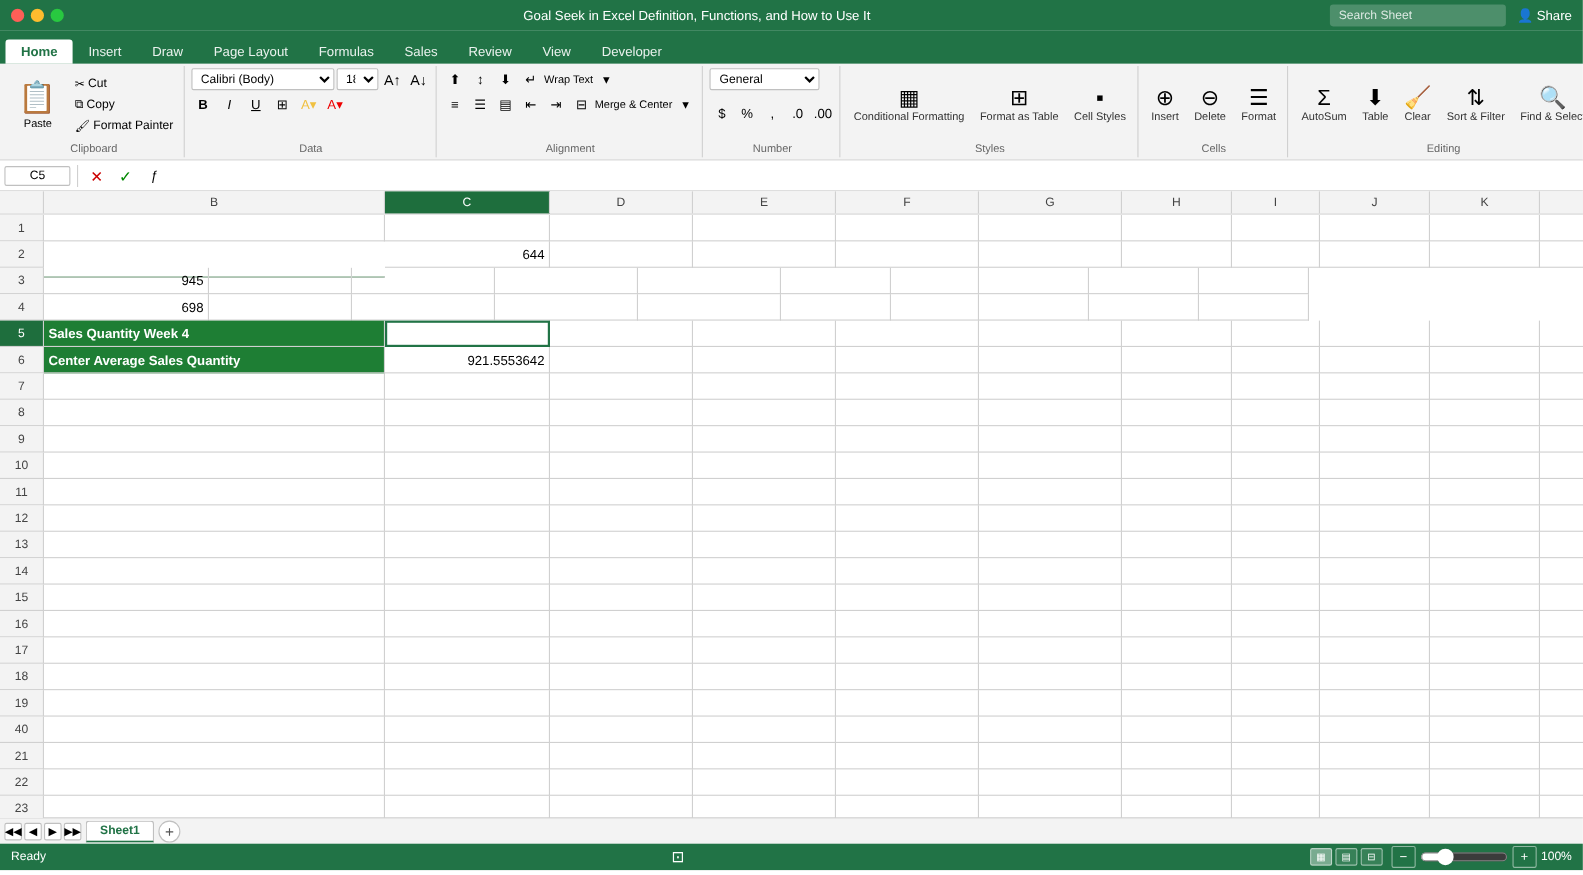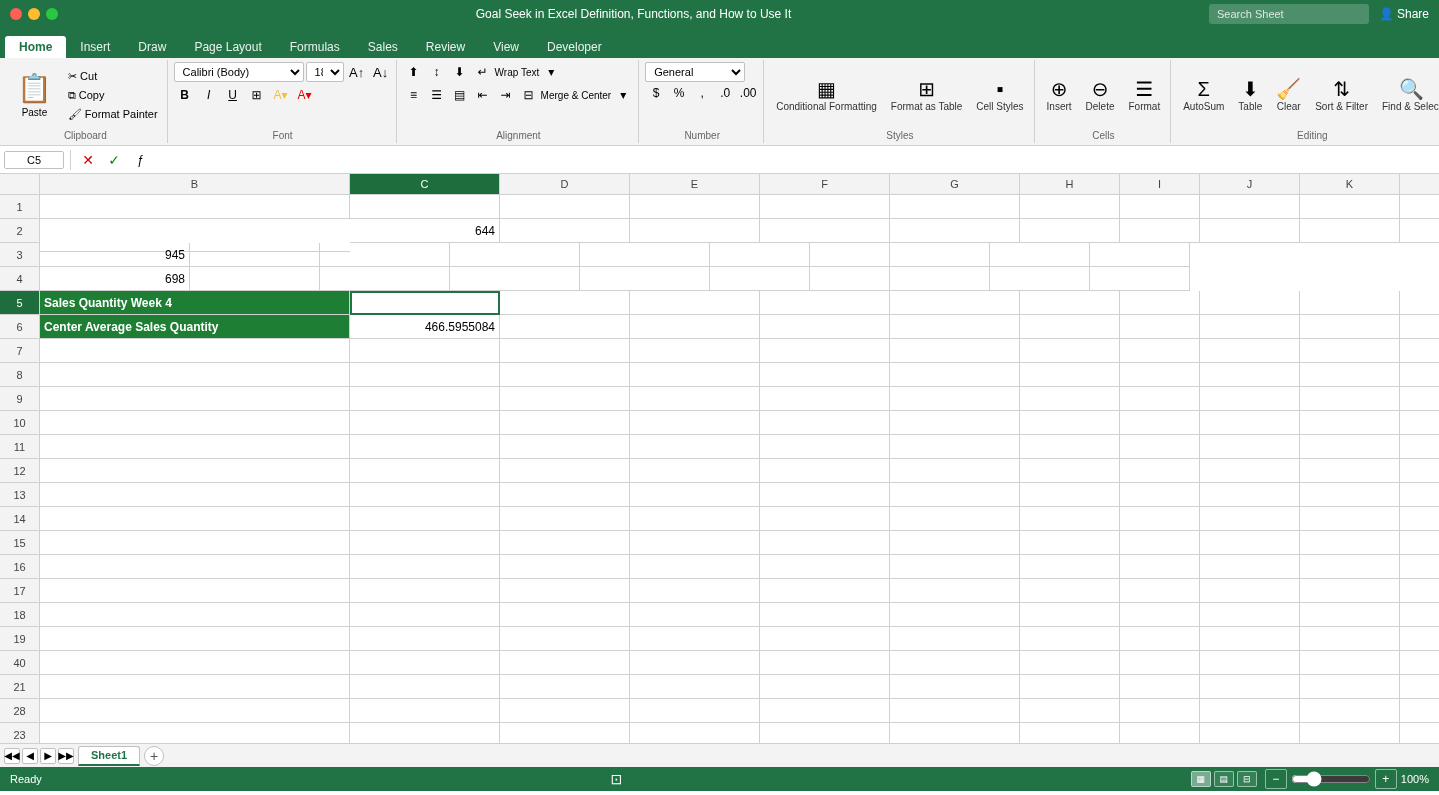--- a/index.html
+++ b/index.html
@@ -474,21 +474,21 @@
       </div>
       <div class="font-row2">
         <button class="small-icon-btn bold">B</button>
         <button class="small-icon-btn italic">I</button>
         <button class="small-icon-btn" style="text-decoration:underline;">U</button>
         <button class="small-icon-btn">⊞</button>
         <button class="small-icon-btn" style="color:#f0c040;">A▾</button>
         <button class="small-icon-btn" style="color:#e00;">A▾</button>
       </div>
     </div>
-    <span class="ribbon-group-label">Font</span>
+    <span class="ribbon-group-label">Data</span>
   </div>
 
   <div class="ribbon-group">
     <div class="ribbon-group-content" style="flex-direction:column;align-items:flex-start;gap:3px;">
       <div class="format-row">
         <button class="small-icon-btn">⬆</button>
         <button class="small-icon-btn">↕</button>
         <button class="small-icon-btn">⬇</button>
         <button class="small-icon-btn">↵</button>
         <span style="font-size:10px;white-space:nowrap;">Wrap Text</span>
@@ -502,21 +502,21 @@
         <button class="small-icon-btn">⇥</button>
         <button class="small-icon-btn">⊟</button>
         <span style="font-size:10px;white-space:nowrap;">Merge &amp; Center</span>
         <button class="small-icon-btn">▾</button>
       </div>
     </div>
     <span class="ribbon-group-label">Alignment</span>
   </div>
 
   <div class="ribbon-group">
-    <div class="ribbon-group-content" style="flex-direction:column;gap:1px;align-items:flex-start;">
+    <div class="ribbon-group-content" style="flex-direction:column;gap:11px;align-items:flex-start;">
       <select class="num-format-select">
         <option>General</option>
       </select>
       <div class="format-row">
         <button class="small-icon-btn">$</button>
         <button class="small-icon-btn">%</button>
         <button class="small-icon-btn">,</button>
         <button class="small-icon-btn">.0</button>
         <button class="small-icon-btn">.00</button>
       </div>
@@ -633,21 +633,21 @@
       <div class="row-header">12</div>
       <div class="row-header">13</div>
       <div class="row-header">14</div>
       <div class="row-header">15</div>
       <div class="row-header">16</div>
       <div class="row-header">17</div>
       <div class="row-header">18</div>
       <div class="row-header">19</div>
       <div class="row-header">40</div>
       <div class="row-header">21</div>
-      <div class="row-header">28</div>
+      <div class="row-header">22</div>
       <div class="row-header">23</div>
 
     </div>
 
     <div class="grid-rows">
 
       <div class="grid-row">
         <div class="cell" style="width:310px;min-width:310px;"></div>
         <div class="cell" style="width:150px;min-width:150px;"></div>
         <div class="cell" style="width:130px;min-width:130px;"></div>
@@ -715,21 +715,21 @@
         <div class="cell" style="width:100px;min-width:100px;"></div>
         <div class="cell" style="width:80px;min-width:80px;"></div>
         <div class="cell" style="width:100px;min-width:100px;"></div>
         <div class="cell" style="width:100px;min-width:100px;"></div>
         <div class="cell" style="width:100px;min-width:100px;"></div>
 
       </div>
 
       <div class="grid-row">
         <div class="cell green-bg" style="width:310px;min-width:310px;">Center Average Sales Quantity</div>
-        <div class="cell right-align" style="width:150px;min-width:150px;">466.5955084</div>
+        <div class="cell right-align" style="width:150px;min-width:150px;">921.5553642</div>
         <div class="cell" style="width:130px;min-width:130px;"></div>
         <div class="cell" style="width:130px;min-width:130px;"></div>
         <div class="cell" style="width:130px;min-width:130px;"></div>
         <div class="cell" style="width:130px;min-width:130px;"></div>
         <div class="cell" style="width:100px;min-width:100px;"></div>
         <div class="cell" style="width:80px;min-width:80px;"></div>
         <div class="cell" style="width:100px;min-width:100px;"></div>
         <div class="cell" style="width:100px;min-width:100px;"></div>
         <div class="cell" style="width:100px;min-width:100px;"></div>
 

